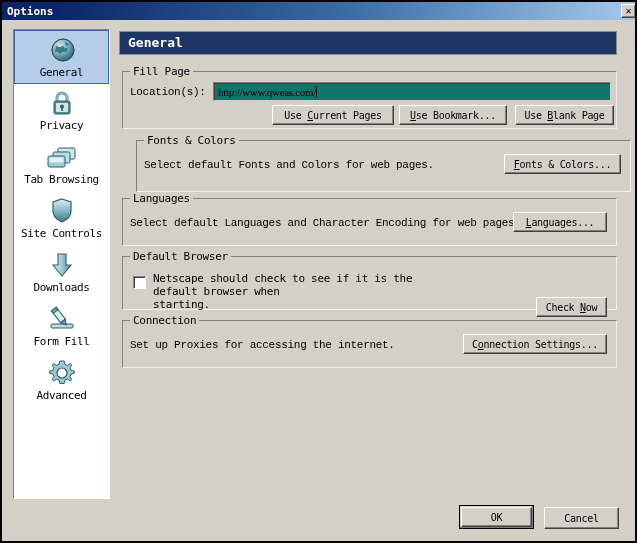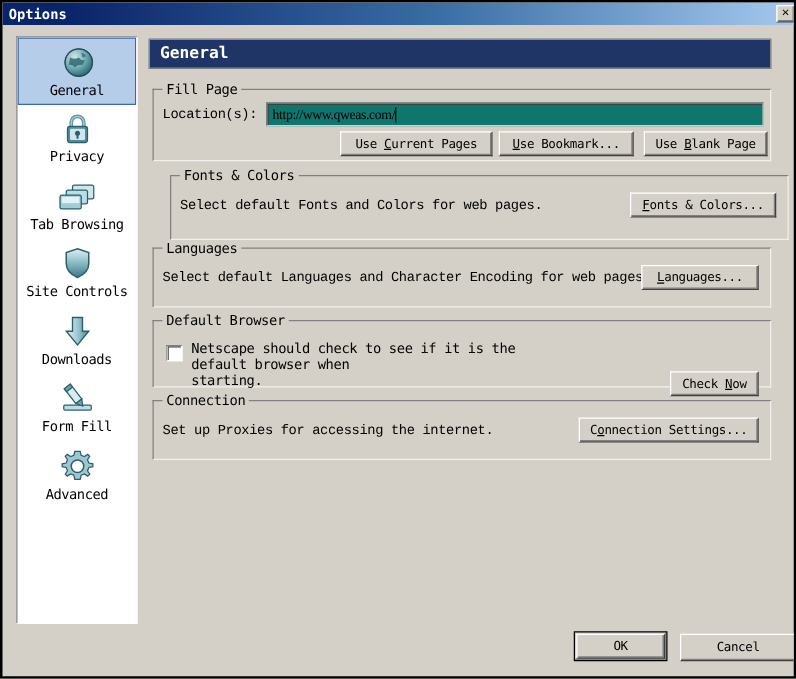--- a/index.html
+++ b/index.html
@@ -431,17 +431,17 @@
       </div>
     </div>
 
   </div>
 
   <div class="btn default" style="left:457px; top:503px; width:75px; height:24px;padding-left:23px;">
     <span class="btn-inner">
         <span>OK</span>
       </span>
   </div>
-  <div class="btn" style="left:542px; top:505px; width:93px; height:22px;">
+  <div class="btn" style="left:542px; top:505px; width:75px; height:22px;">
     <span>Cancel</span>
   </div>
 
 </div>
 
 </body></html>

